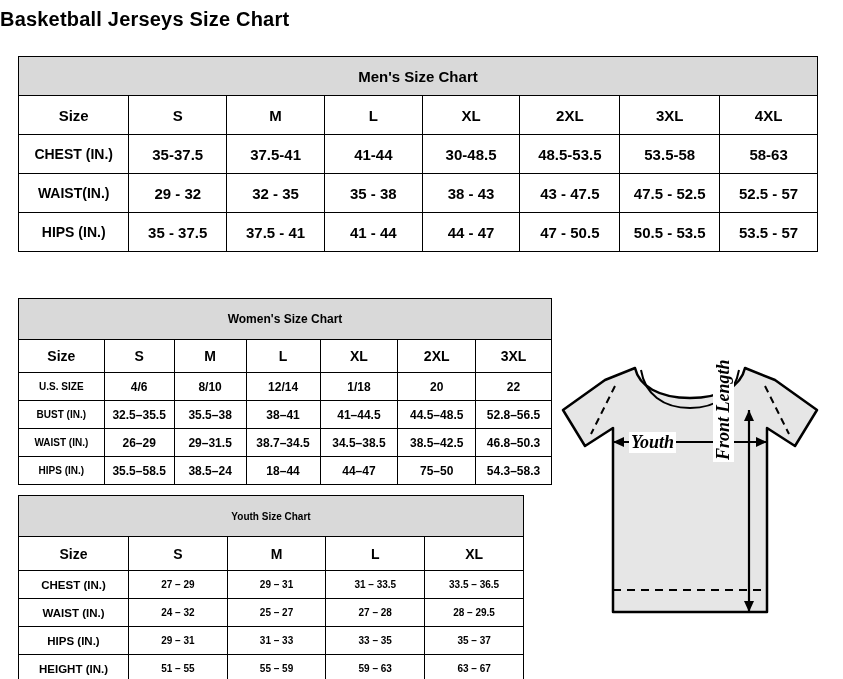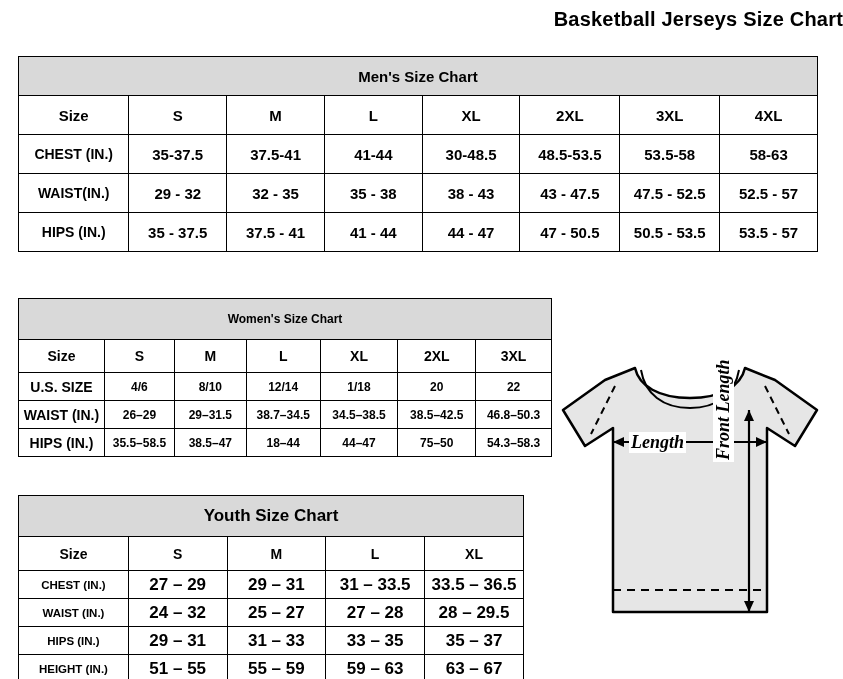--- a/index.html
+++ b/index.html
@@ -13,21 +13,21 @@
     position: relative;
     font-family: "Liberation Sans", sans-serif;
     color: #000000;
     overflow: hidden;
   }
   #page-title {
     position: absolute;
     top: 8px;
     left: 0;
     width: 843px;
-    text-align: right;
+    text-align: left;
     font-size: 20px;
     font-weight: bold;
     letter-spacing: 0.2px;
   }
 
   table.chart {
     border-collapse: collapse;
     position: absolute;
     background: #ffffff;
   }
@@ -62,30 +62,30 @@
 
   
   #women-table {
     top: 298px;
     left: 18px;
     width: 534px;
   }
   #women-table .cap { height: 40px; }
   #women-table td { height: 27px; font-size: 12px; }
   #women-table tr.hdrrow td { height: 32px; font-size: 14px; }
-  #women-table .rowlabel { font-size: 14px; }
+  #women-table .rowlabel { font-size: 10px; }
 
   
   #youth-table {
     top: 495px;
     left: 18px;
     width: 506px;
   }
   #youth-table .cap { height: 40px; }
-  #youth-table td { height: 27px; font-size: 17px; }
+  #youth-table td { height: 27px; font-size: 10px; }
   #youth-table tr.hdrrow td { height: 33px; font-size: 14px; }
   #youth-table .rowlabel { font-size: 11.5px; }
 
   
   #shirt-figure {
     position: absolute;
     left: 545px;
     top: 350px;
     width: 290px;
     height: 320px;
@@ -183,32 +183,41 @@
   <tr>
     <td class="rowlabel">U.S. SIZE</td>
     <td>4/6</td>
     <td>8/10</td>
     <td>12/14</td>
     <td>1/18</td>
     <td>20</td>
     <td>22</td>
   </tr>
   <tr>
+    <td class="rowlabel">BUST  (IN.)</td>
+    <td>32.5–35.5</td>
+    <td>35.5–38</td>
+    <td>38–41</td>
+    <td>41–44.5</td>
+    <td>44.5–48.5</td>
+    <td>52.8–56.5</td>
+  </tr>
+  <tr>
     <td class="rowlabel">WAIST  (IN.)</td>
     <td>26–29</td>
     <td>29–31.5</td>
     <td>38.7–34.5</td>
     <td>34.5–38.5</td>
     <td>38.5–42.5</td>
     <td>46.8–50.3</td>
   </tr>
   <tr>
     <td class="rowlabel">HIPS  (IN.)</td>
     <td>35.5–58.5</td>
-    <td>38.5–47</td>
+    <td>38.5–24</td>
     <td>18–44</td>
     <td>44–47</td>
     <td>75–50</td>
     <td>54.3–58.3</td>
   </tr>
 </tbody>
   </table>
 
 <table class="chart" id="youth-table">
   <tbody>
@@ -267,15 +276,15 @@
     <line x1="68" y1="92" x2="222" y2="92" stroke="#000000" stroke-width="2.2"></line>
     <polygon points="68,92 79,87 79,97" fill="#000000"></polygon>
     <polygon points="222,92 211,87 211,97" fill="#000000"></polygon>
 
     <line x1="204" y1="60" x2="204" y2="262" stroke="#000000" stroke-width="2.2"></line>
     <polygon points="204,60 199,71 209,71" fill="#000000"></polygon>
     <polygon points="204,262 199,251 209,251" fill="#000000"></polygon>
 
     <line x1="68" y1="240" x2="222" y2="240" stroke="#000000" stroke-width="2" stroke-dasharray="8,6"></line>
   </svg>
-  <span class="fig-label" id="chest-label">Length</span>
+  <span class="fig-label" id="chest-label">Youth</span>
   <span class="fig-label" id="front-length-label">Front Length</span>
 </div>
 
 </body></html>

